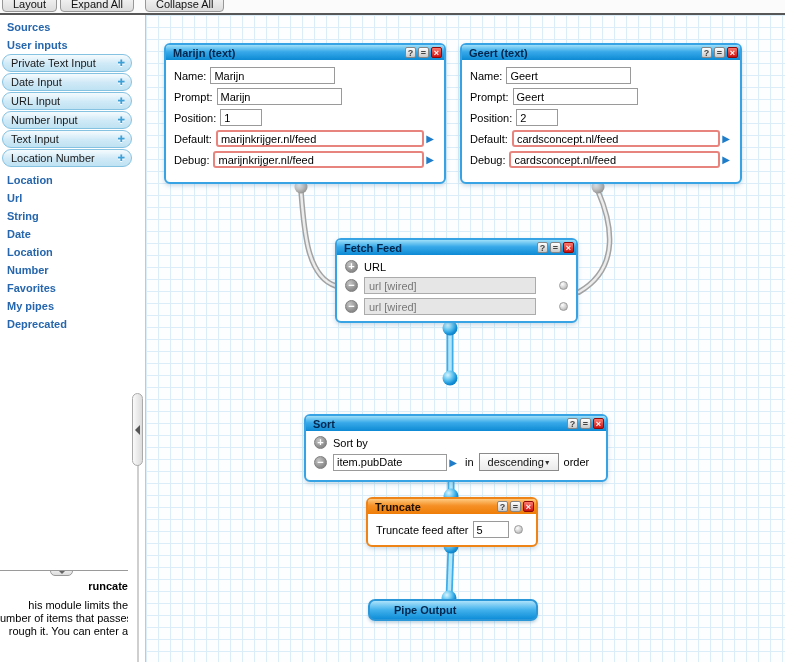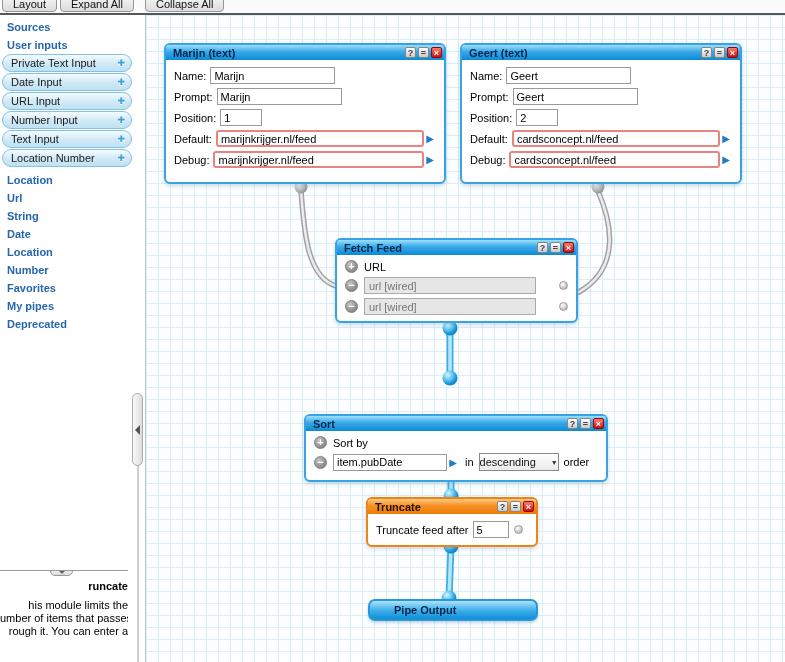--- a/index.html
+++ b/index.html
@@ -77,21 +77,21 @@
   .circle-btn { width:13px; height:13px; border-radius:50%; color:#fff; font-size:11px; line-height:11px;
     text-align:center; font-weight:bold; margin-right:6px; cursor:pointer; flex:none;
     background:radial-gradient(circle at 35% 30%, #c4c4c4, #8a8a8a 70%); border:1px solid #7d7d7d; }
   .wired-box { width:172px; height:17px; background:#e6e6e6; border:1px solid #ababab; color:#787878;
     display:flex; align-items:center; padding:0 4px; }
   .terminal { width:9px; height:9px; border-radius:50%; border:1px solid #9c9c9c; margin-left:auto;
     background:radial-gradient(circle at 35% 30%, #fff, #cfcfcf 55%, #a0a0a0); cursor:pointer; flex:none; }
   .plain-label { color:#000; }
   .in-field { width:114px; }
   .select-box { width:80px; height:18px; border:1px solid #8a8a8a; background:linear-gradient(#fff,#eaeaea);
-    display:flex; align-items:center; padding:0 0; margin:0 5px; cursor:pointer; }
+    display:flex; align-items:center; padding:0 8px; margin:0 5px; cursor:pointer; }
   .select-box .sel-val { flex:1; }
   .sel-arrow { font-size:7px; color:#333; }
   .gap-left { margin-left:6px; }
   .in-count { width:36px; margin:0 5px 0 4px; }
 
   .module-orange { border-color:#ee8418; }
 
   .pipe-output { position:absolute; left:222px; top:584px; width:170px; height:22px; border:2px solid #2b97d8;
     border-radius:7px; background:linear-gradient(#ace2fa,#41b1ec 50%,#0f8ed8); color:#00264d; font-weight:bold;
     line-height:18px; padding-left:24px; cursor:move; box-shadow:0 2px 3px rgba(90,140,175,.35); }

